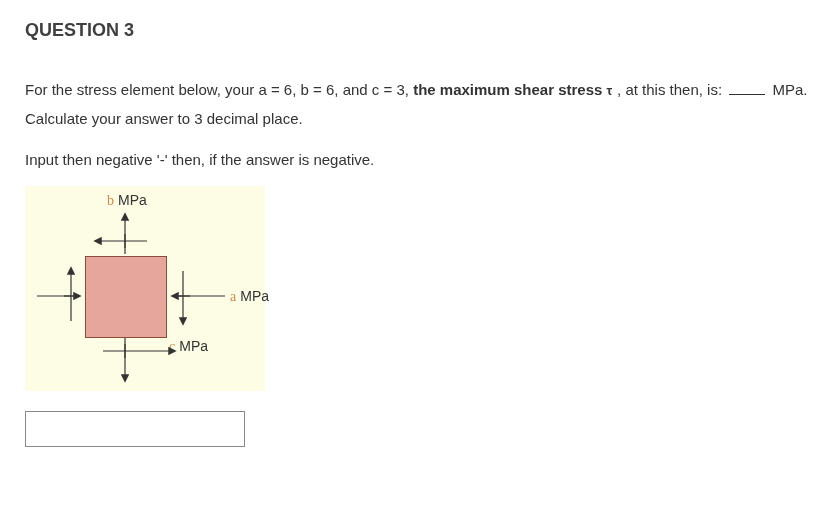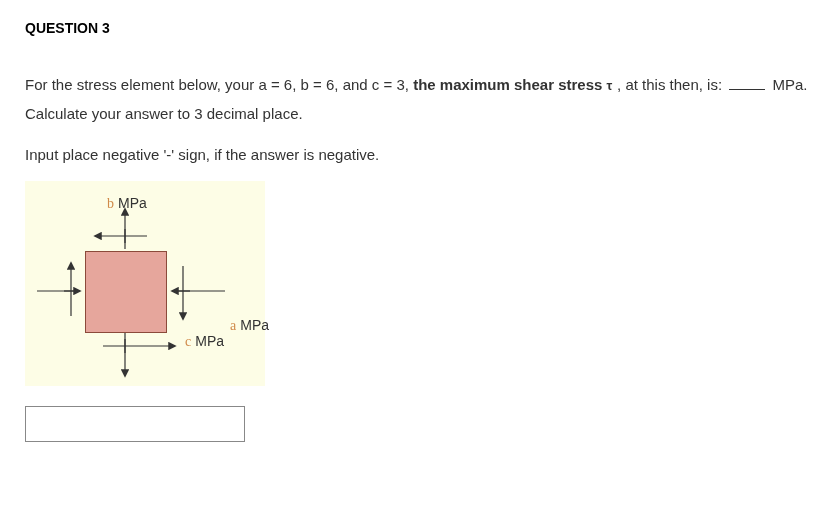--- a/index.html
+++ b/index.html
@@ -7,22 +7,22 @@
     padding: 20px 25px;
     font-family: Arial, Helvetica, sans-serif;
     font-size: 15px;
     color: #333;
     width: 833px;
     box-sizing: border-box;
     background: #fff;
   }
   .title {
     font-weight: bold;
-    font-size: 14px;
-    color: #000000;
+    font-size: 18px;
+    color: #404040;
     margin-bottom: 35px;
   }
   .p1 { line-height: 1.9; margin-bottom: 18px; }
   .p2 { margin-bottom: 18px; }
   .blank {
     display: inline-block;
     border-bottom: 1px solid #333;
     width: 36px;
     vertical-align: baseline;
     margin: 0 3px;
@@ -45,23 +45,23 @@
     background: #e6a69c;
     border: 1px solid #8b4a3a;
   }
   .lbl {
     position: absolute;
     font-size: 14px;
     color: #333;
     white-space: nowrap;
   }
   .lbl .letter { color: #d08a4a; font-family: "Times New Roman", serif; font-style: normal; margin-right: 4px; }
-  .lbl-b { left: 82px; top: 14px; }
-  .lbl-a { left: 205px; top: 102px; margin-top: 34px; }
-  .lbl-c { left: 160px; top: 152px; }
+  .lbl-b { left: 82px; top: 6px; }
+  .lbl-a { left: 205px; top: 102px; }
+  .lbl-c { left: 144px; top: 152px; }
   svg.arrows { position: absolute; left:0; top:0; }
   .answer-box {
     border: 1px solid #888;
     width: 210px;
     height: 30px;
     padding: 2px 4px;
     font-size: 15px;
     outline: none;
     box-sizing: content-box;
   }
@@ -70,21 +70,21 @@
 <body>
 
 
 
 <div class="title">QUESTION 3</div>
 
 <div class="p1">
   <span>For the stress element below, your a = 6, b = 6, and c = 3, </span><span class="bold">the maximum shear stress </span><span class="bold tau">τ</span><span> , at this then, is: </span><span class="blank"></span><span> MPa. Calculate your answer to 3 decimal place.</span>
 </div>
 
-<div class="p2">Input place negative '-' sign, if the answer is negative.</div>
+<div class="p2">Input then negative '-' then, if the answer is negative.</div>
 
 <div class="diagram-wrap">
   <div class="lbl lbl-b">
     <span class="letter">b</span><span>MPa</span>
   </div>
   <div class="lbl lbl-a">
     <span class="letter">a</span><span>MPa</span>
   </div>
   <div class="lbl lbl-c">
     <span class="letter">c</span><span>MPa</span>

